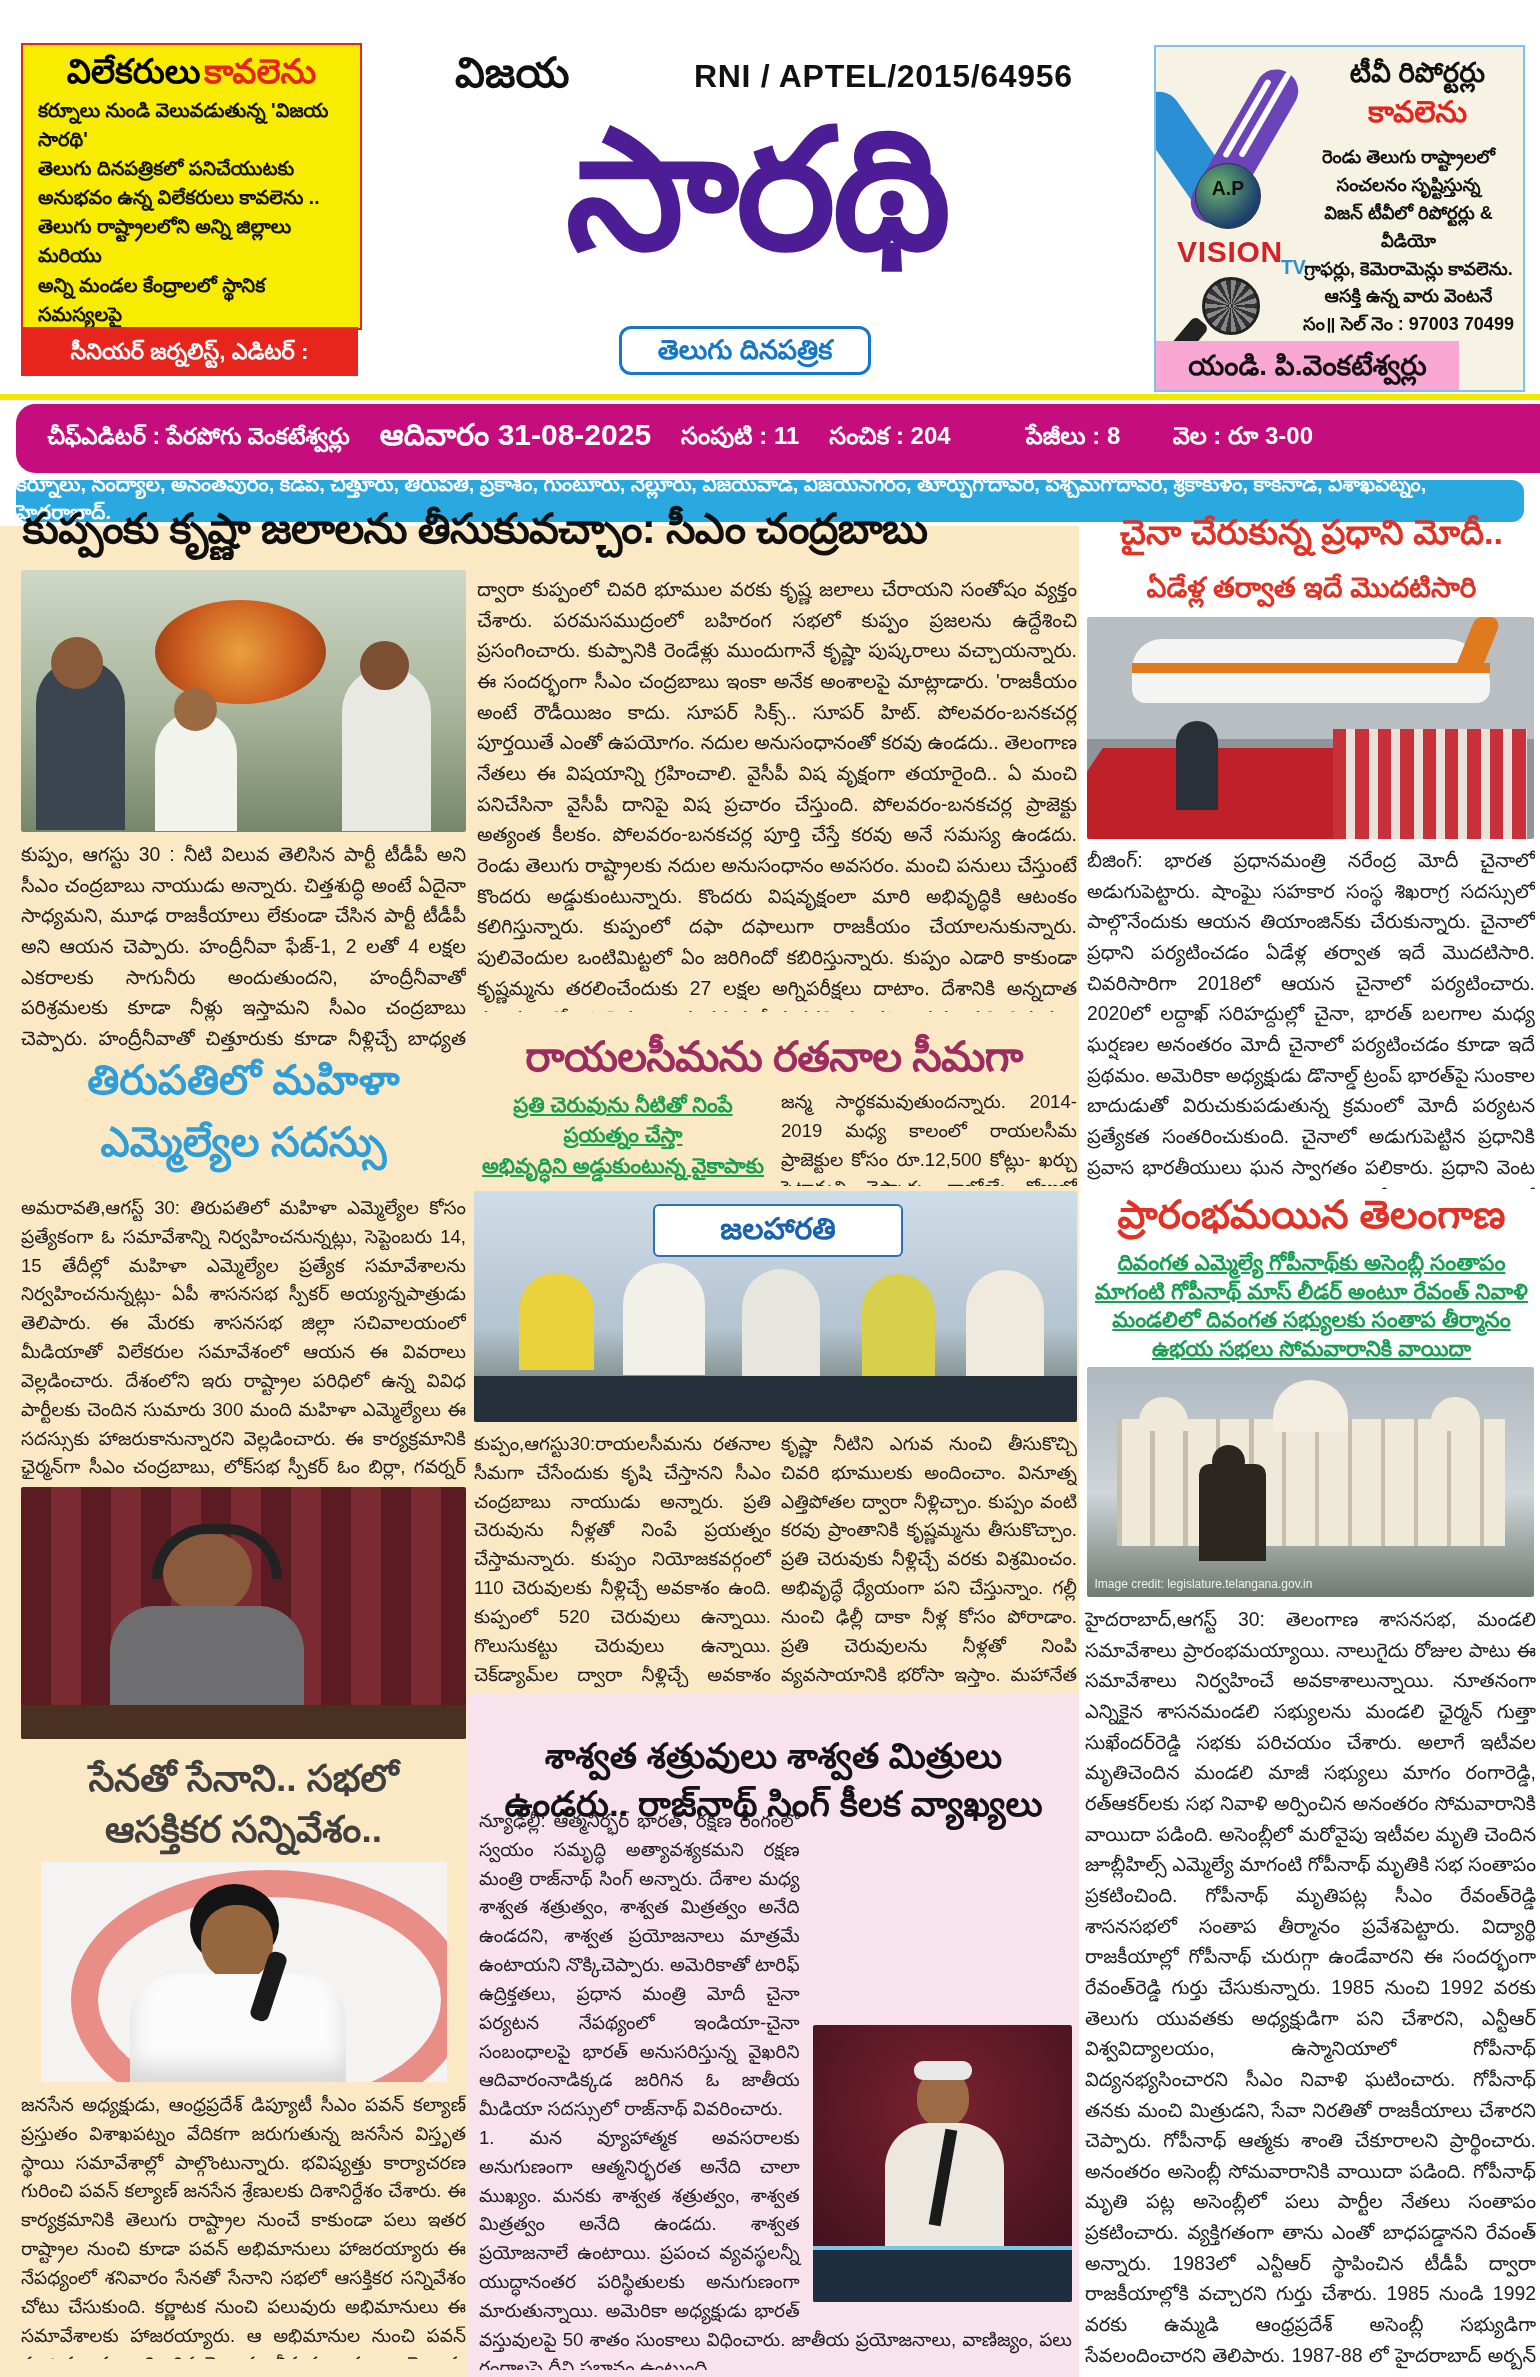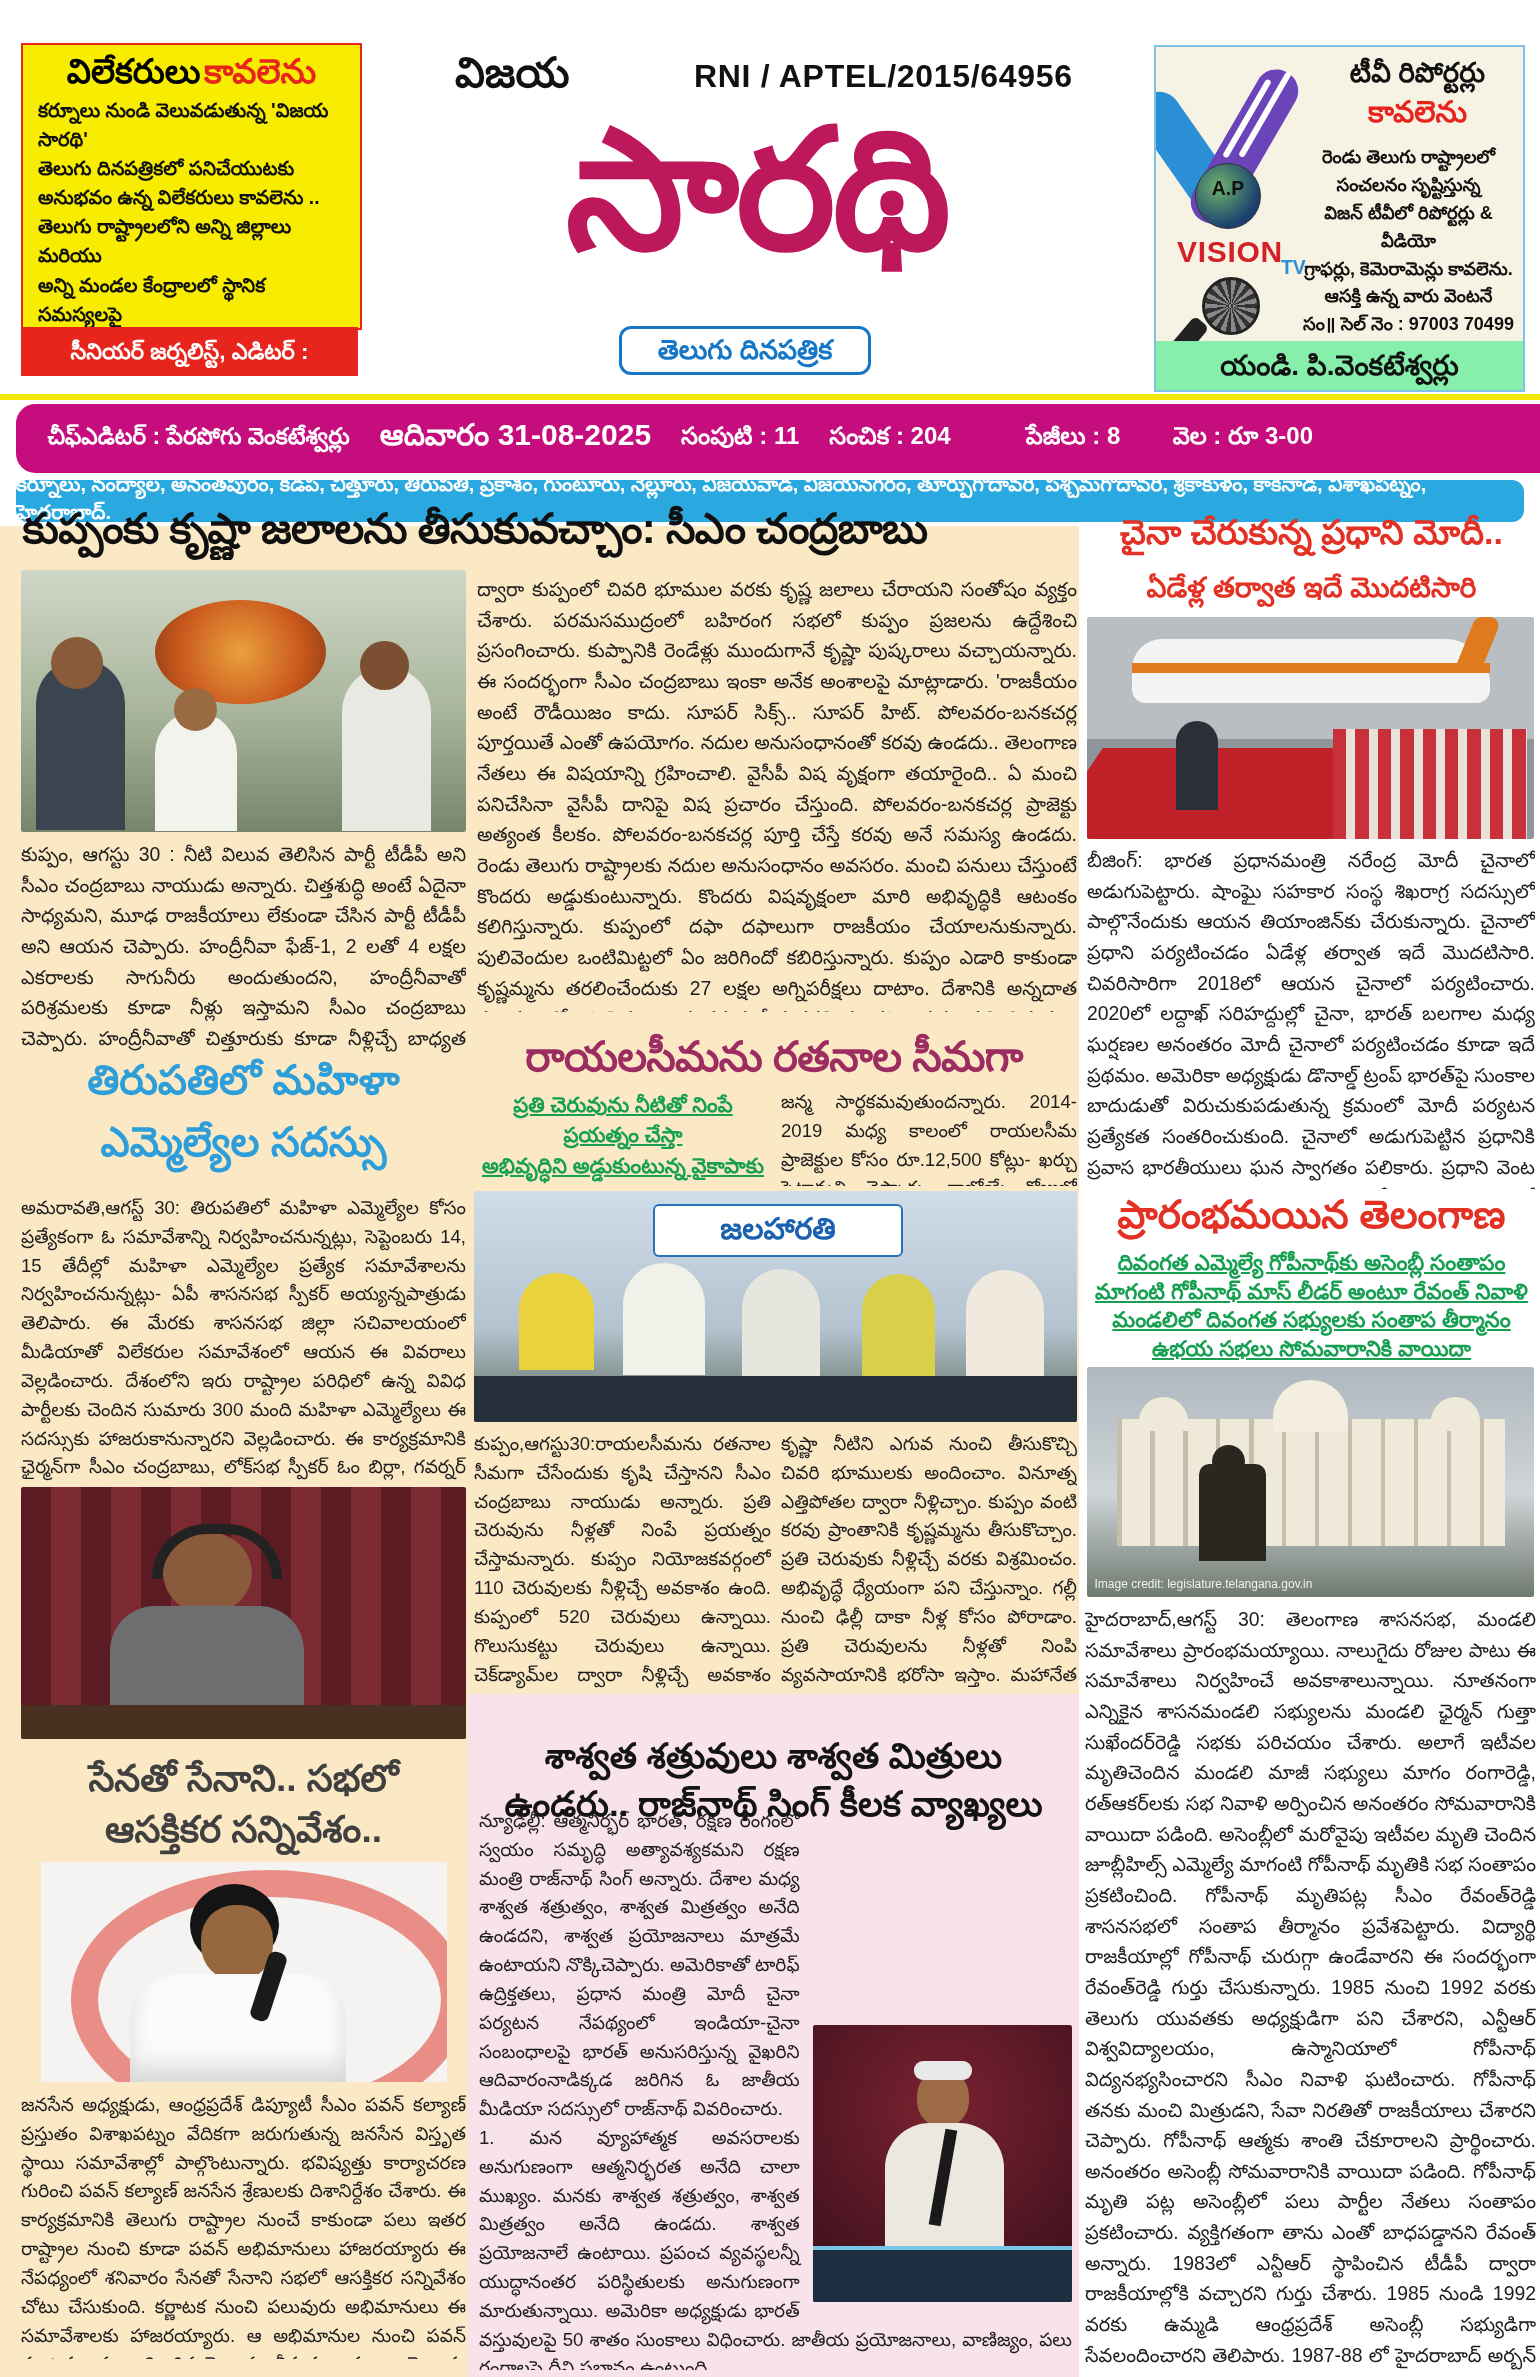--- a/index.html
+++ b/index.html
@@ -51,21 +51,21 @@
 తెలుగు రాష్ట్రాలలోని అన్ని జిల్లాలు మరియు
 అన్ని మండల కేంద్రాలలో స్థానిక సమస్యలపై
 పోరాడేందుకు ఆసక్తి ఉన్న రిపోర్టర్లు వెంటనే
 సంప్రదించండి .. సెల్ నెం : 97003 70499</div>
   </div>
   <div class="abs red-strip ctr clip" style="left:21px;top:327px;width:337px;height:49px;font-size:22.4px;font-weight:bold;line-height:49px;">సీనియర్ జర్నలిస్ట్, ఎడిటర్ : పి.వెంకటేశ్వర్లు</div>
 
   <div class="abs" style="left:373px;top:28px;width:768px;height:358px;">
     <div class="abs b" style="left:82px;top:21px;font-size:42px;color:#111;">విజయ</div>
     <div class="abs b" style="left:321px;top:30px;font-size:32px;color:#111;letter-spacing:0.7px;">RNI / APTEL/2015/64956</div>
-    <div class="abs b ctr" style="left:0;top:63px;width:768px;font-size:168px;line-height:1.18;color:#be185d;letter-spacing:-3px;">సారథి</div>
+    <div class="abs b ctr" style="left:0;top:63px;width:768px;font-size:168px;line-height:1.18;color:#4c1d95;letter-spacing:-3px;">సారథి</div>
     <div class="abs tagline-box ctr b" style="left:246px;top:298px;width:246px;height:43px;font-size:27px;line-height:43px;">తెలుగు దినపత్రిక</div>
   </div>
 
   <div class="abs right-ad clip" style="left:1154px;top:45px;width:367px;height:343px;">
 
     <div class="abs" style="left:0;top:6px;width:164px;height:246px;">
       <div class="abs" style="left:7.5px;top:30px;width:45px;height:142px;background:#2a8fd4;border-radius:22.4px;transform:rotate(-35deg);"></div>
       <div class="abs" style="left:67px;top:7.5px;width:43px;height:171px;background:#6a44b8;border-radius:21px;transform:rotate(30deg);"></div>
       <div class="abs" style="left:88px;top:21px;width:6px;height:89px;background:#fff;border-radius:3px;transform:rotate(30deg);"></div>
       <div class="abs" style="left:106px;top:13.4px;width:6px;height:97px;background:#fff;border-radius:3px;transform:rotate(30deg);"></div>
@@ -81,21 +81,21 @@
     <div class="abs" style="left:163px;top:10.4px;width:197px;">
       <div class="ctr b" style="font-size:27.6px;color:#111;">టీవీ రిపోర్టర్లు</div>
       <div class="ctr b" style="font-size:30px;color:#e8251d;">కావలెను</div>
     </div>
     <div class="abs pre ctr b" style="left:142px;top:97px;width:221px;font-size:18px;line-height:1.55;color:#111;">రెండు తెలుగు రాష్ట్రాలలో
 సంచలనం సృష్టిస్తున్న
 విజన్ టీవీలో రిపోర్టర్లు &amp; వీడియో
 గ్రాఫర్లు, కెమెరామెన్లు కావలెను.
 ఆసక్తి ఉన్న వారు వెంటనే
 సం॥ సెల్ నెం : 97003 70499</div>
-    <div class="abs ctr b clip" style="left:0;bottom:0;width:367px;height:49px;background:#86efac;font-size:28px;line-height:49px;color:#111;">యండి. పి.వెంకటేశ్వర్లు</div>
+    <div class="abs ctr b clip" style="left:0;bottom:0;width:303px;height:49px;background:#f9a8d4;font-size:28px;line-height:49px;color:#111;">యండి. పి.వెంకటేశ్వర్లు</div>
   </div>
 
   <div class="abs" style="left:0;top:394px;width:1541px;height:6px;background:#f2e900;"></div>
 
   <div class="abs magenta-bar clip" style="left:16.4px;top:404px;width:1508px;height:69px;padding:0 31px;gap:30px;">
     <span class="b" style="font-size:23px;">చీఫ్‌ఎడిటర్ :  పేరపోగు వెంకటేశ్వర్లు</span>
     <span class="b" style="font-size:30px;">ఆదివారం 31-08-2025</span>
     <span class="b" style="font-size:24px;">సంపుటి : 11</span>
     <span class="b" style="font-size:24px;">సంచిక : 204</span>
     <span class="b" style="font-size:24px;margin-left:45px;">పేజీలు : 8</span>

